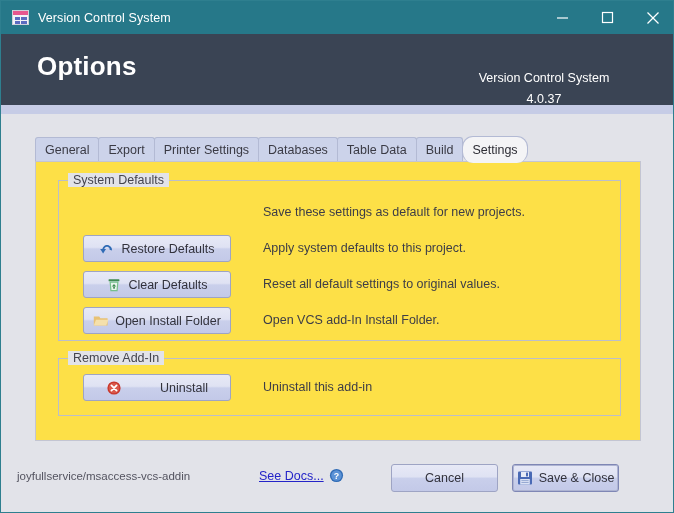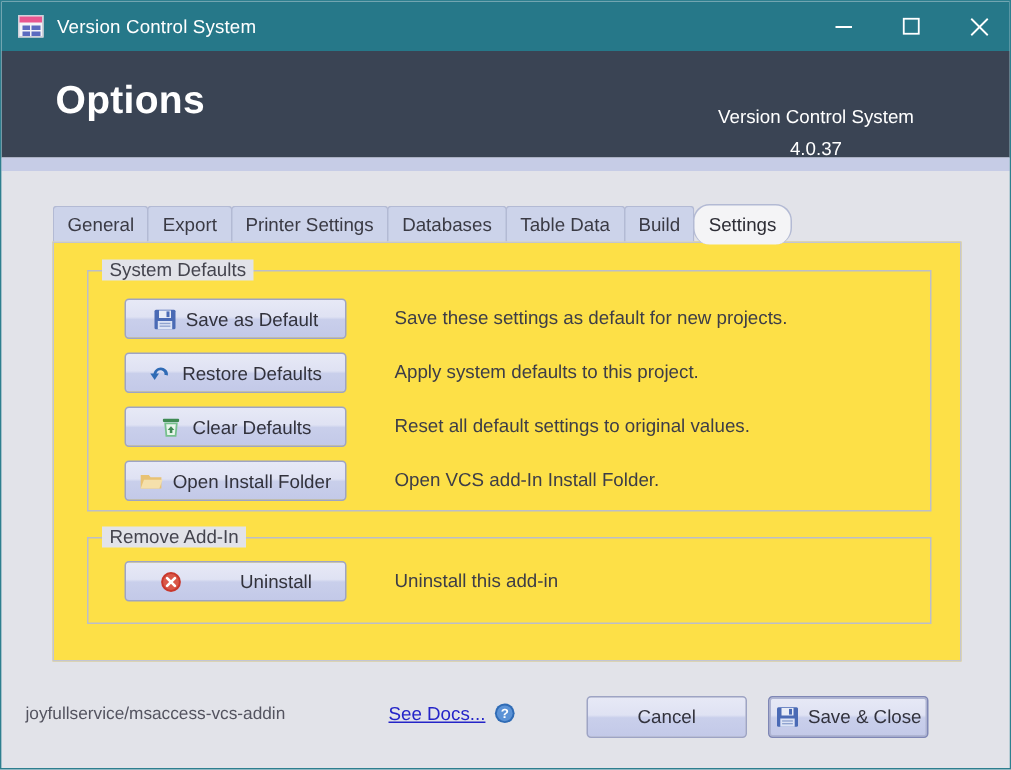--- a/index.html
+++ b/index.html
@@ -331,31 +331,20 @@
       <div class="tab">Table Data</div>
       <div class="tab">Build</div>
       <div class="tab active">Settings</div>
     </div>
 
     <div class="panel">
 
       <div class="groupbox" id="gb-system">
         <div class="gb-legend">System Defaults</div>
 
-        <button class="btn actbtn" style="top:18px;">
-          <svg class="bico" viewBox="0 0 16 16">
-            <rect x="1" y="1.5" width="14" height="13" rx="1" fill="#4a6ab5"></rect>
-            <rect x="4" y="2" width="8" height="5" fill="#e8ecf7"></rect>
-            <rect x="9" y="2.6" width="2" height="3.8" fill="#4a6ab5"></rect>
-            <rect x="3.2" y="9" width="9.6" height="5.5" fill="#dce3f5"></rect>
-            <rect x="4.4" y="10.2" width="7.2" height="0.9" fill="#8fa3cf"></rect>
-            <rect x="4.4" y="12" width="7.2" height="0.9" fill="#8fa3cf"></rect>
-          </svg>
-          <span>Save as Default</span>
-        </button>
         <div class="actdesc" style="top:24px;">Save these settings as default for new projects.</div>
 
         <button class="btn actbtn" style="top:54px;">
           <svg class="bico" viewBox="0 0 16 16">
             <path d="M3.2 9.6 C3.2 5.2 7.0 3.2 10.0 4.4 C12.4 5.4 13.3 7.6 12.9 9.4 L10.6 8.8 C10.9 7.6 10.2 6.4 8.9 6.0 C6.9 5.4 5.1 6.6 5.1 9.4 Z" fill="#2f6bb5"></path>
             <path d="M1.2 8.0 L7.0 8.0 L4.1 12.4 Z" fill="#2f6bb5"></path>
           </svg>
           <span>Restore Defaults</span>
         </button>
         <div class="actdesc" style="top:60px;">Apply system defaults to this project.</div>

